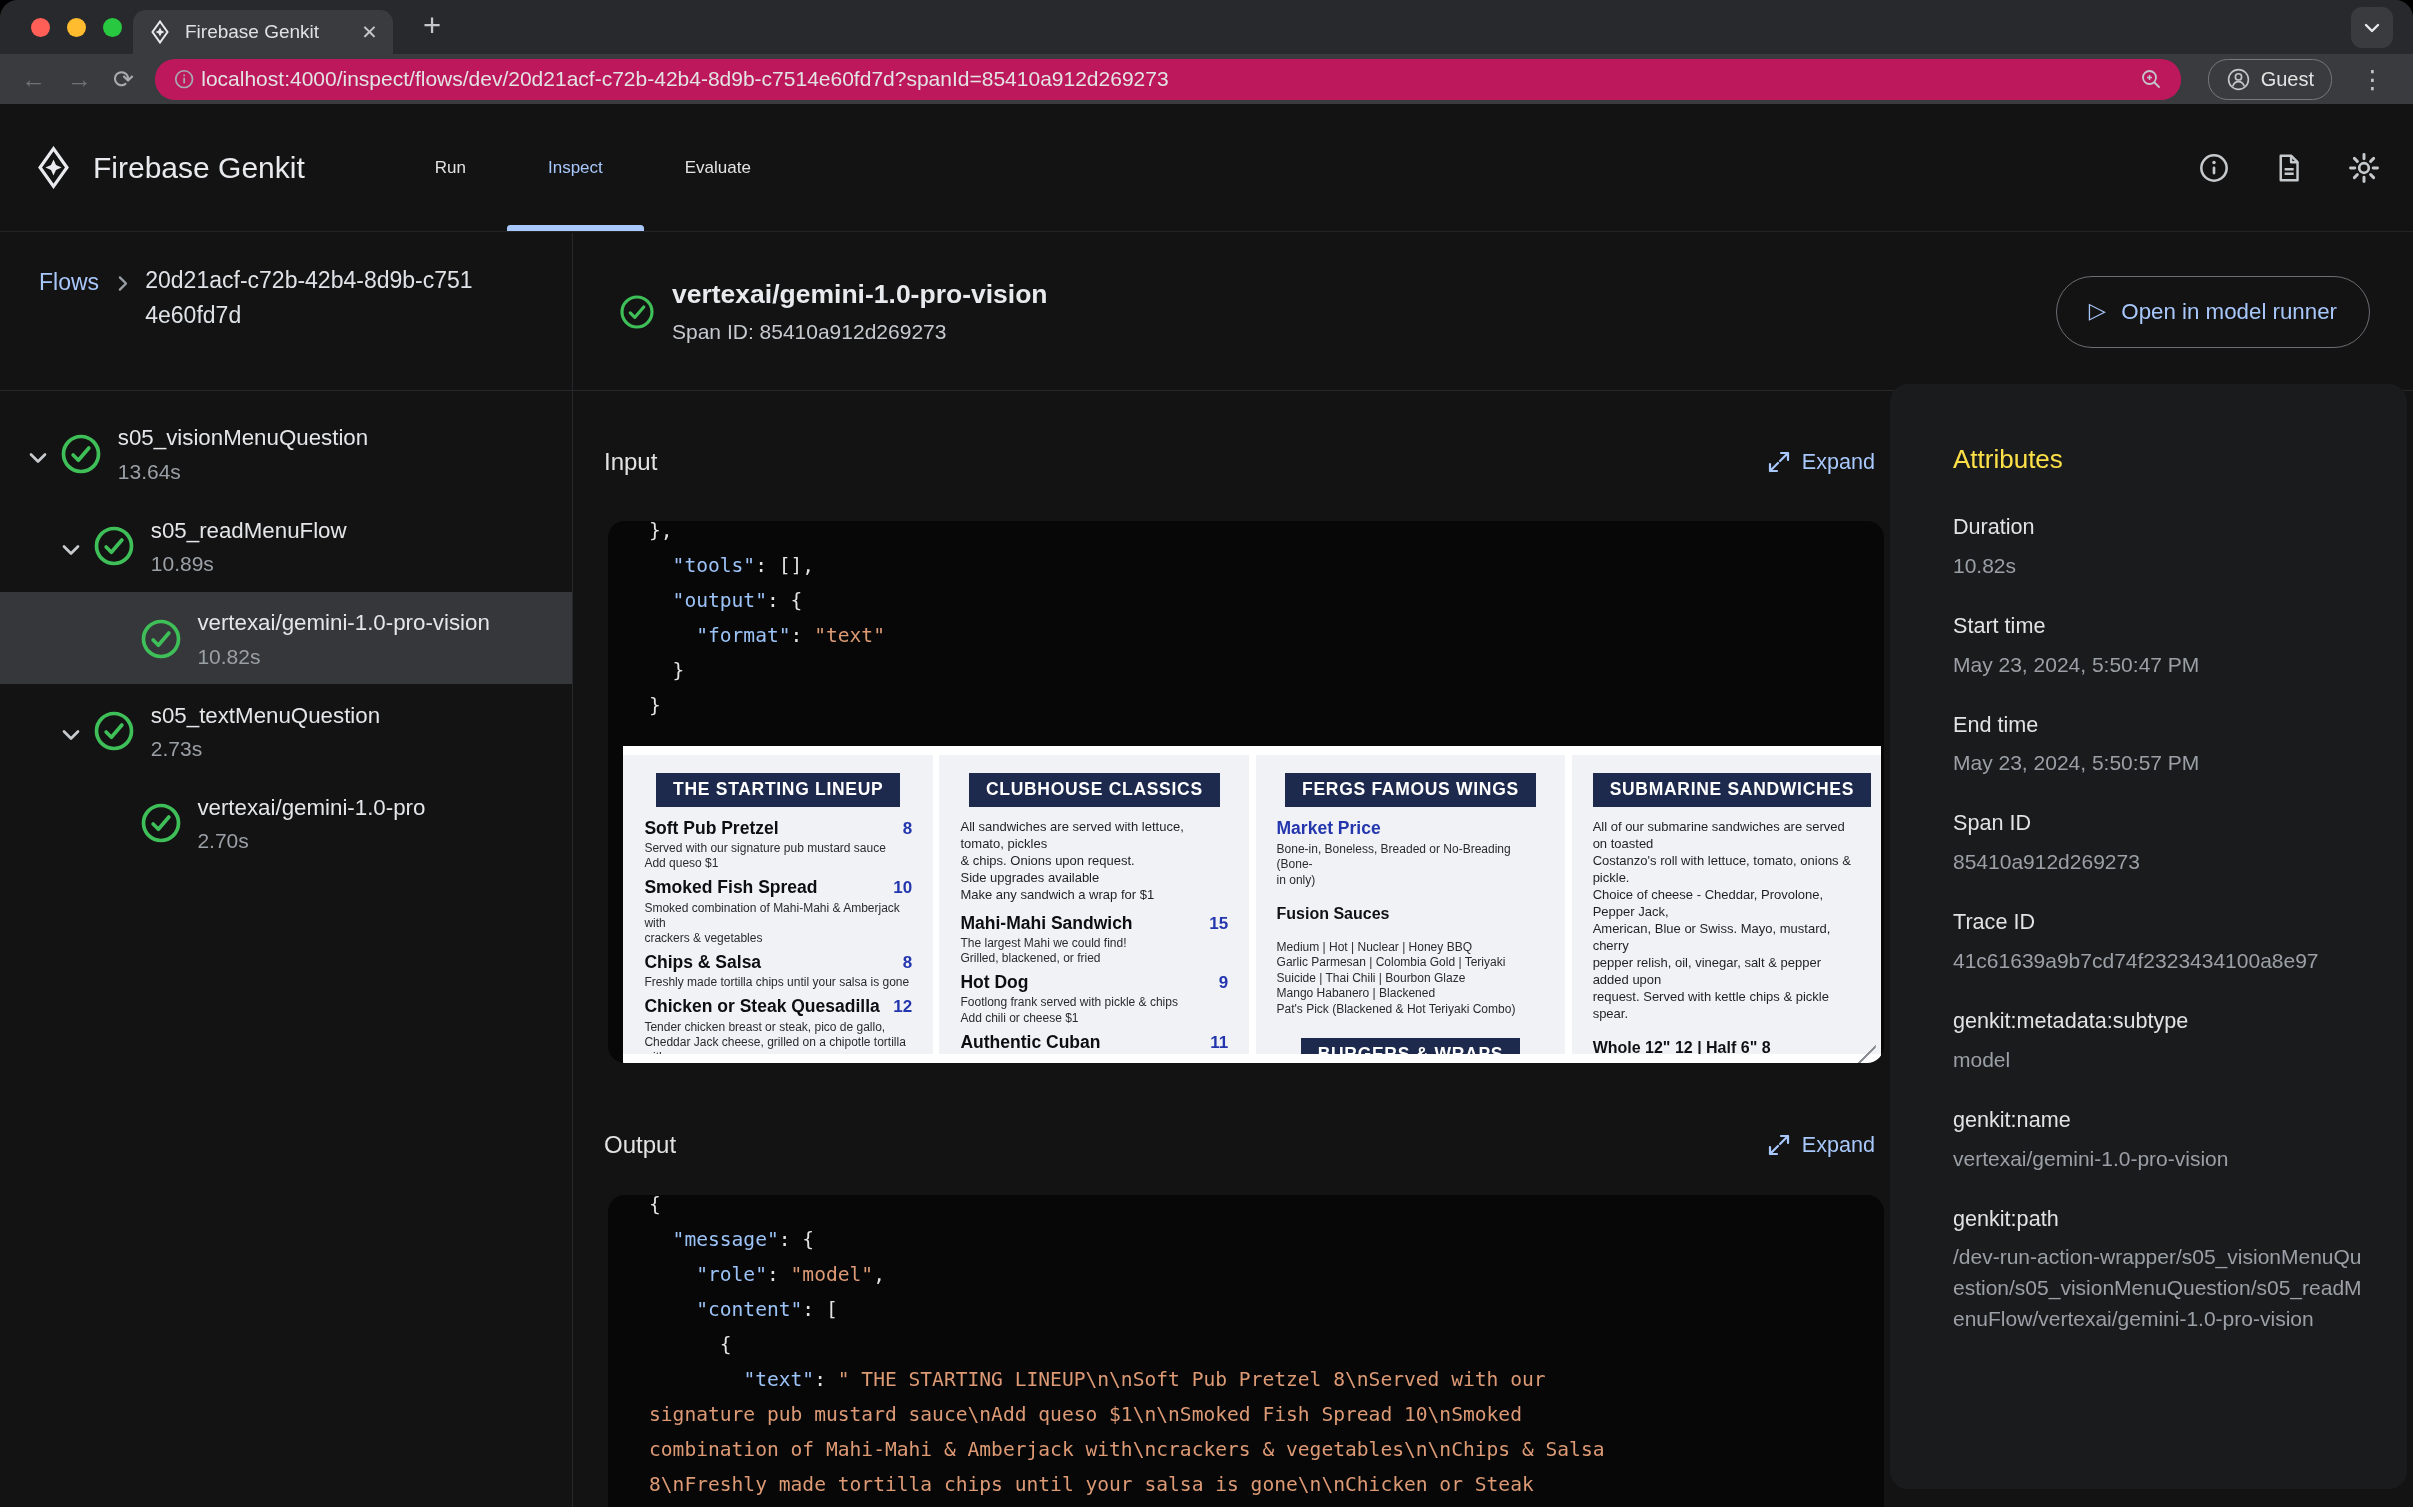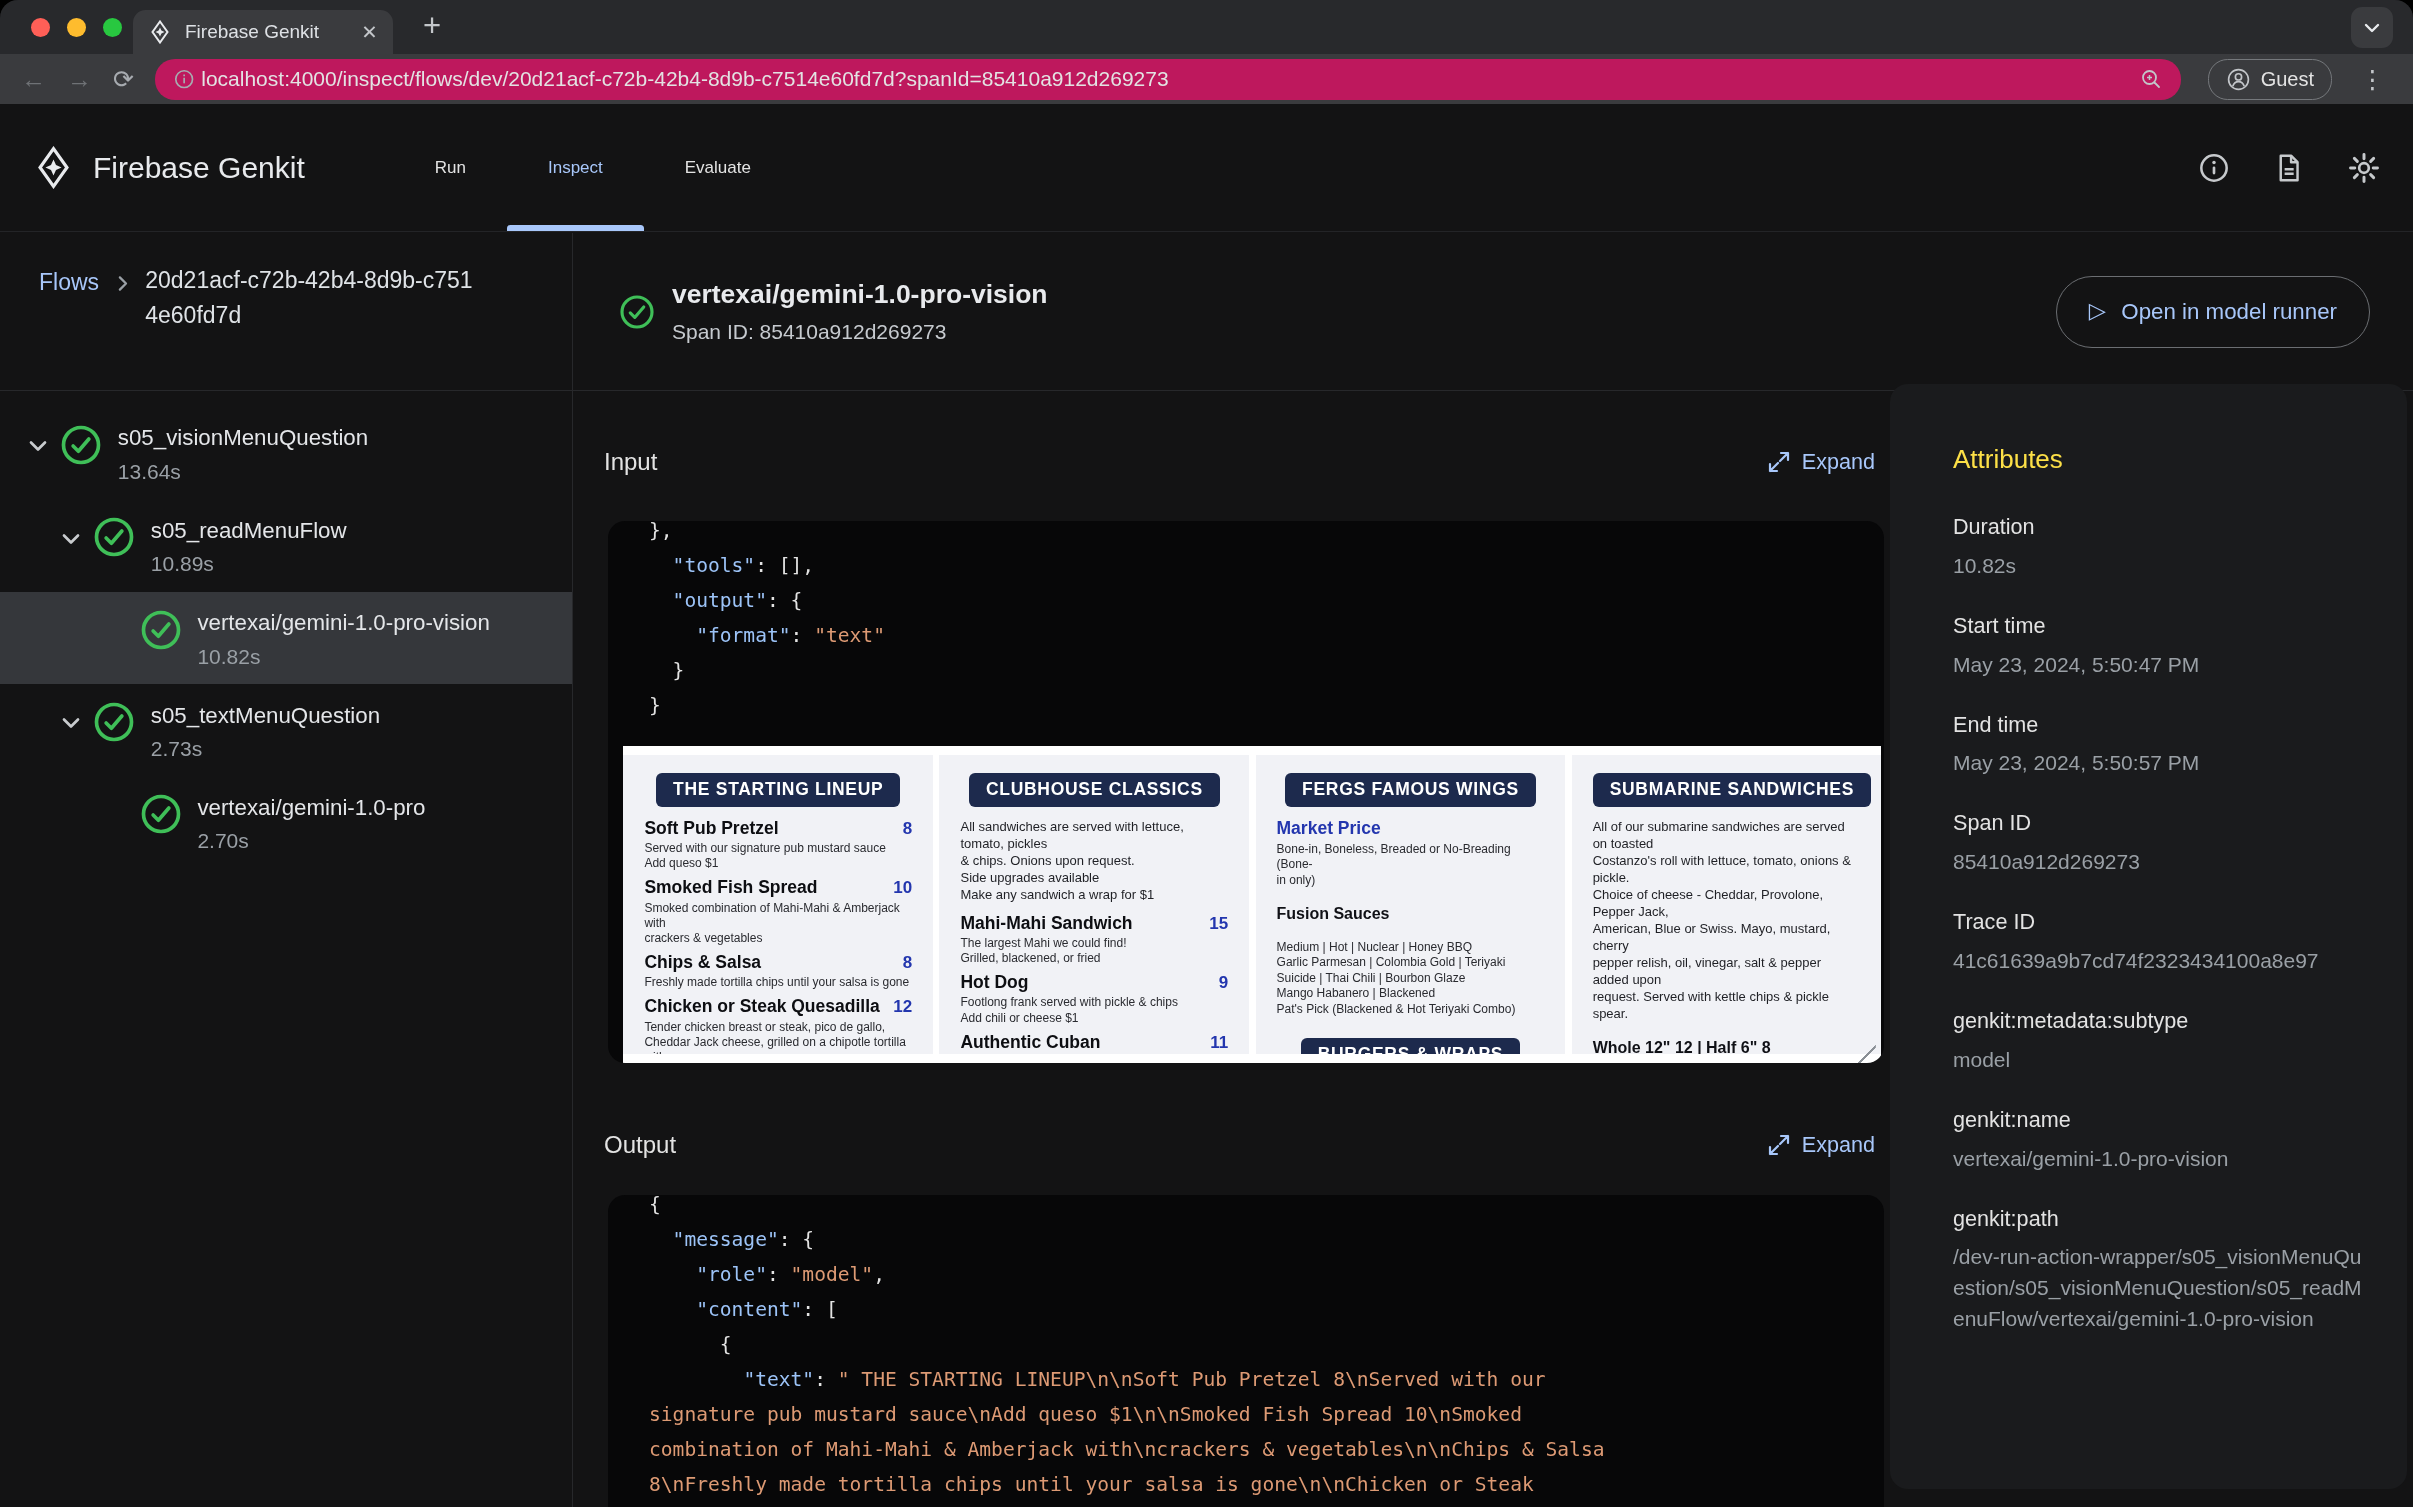--- a/index.html
+++ b/index.html
@@ -46,21 +46,21 @@
   .spanhead{flex:1;display:flex;align-items:center;padding-left:46px;}
   .title-col{margin-left:17px;}
   .span-title{font-size:26.5px;font-weight:700;color:#e8eaed;}
   .span-sub{font-size:21px;color:#c6cacf;margin-top:9.8px;}
   .runner-btn{margin-left:auto;margin-right:43px;height:70px;border:1.4px solid #6b6e72;border-radius:36px;
       display:flex;align-items:center;gap:15.4px;padding:0 32px;color:#a8c7fa;font-size:22.3px;cursor:pointer;}
   .play{font-size:22.3px;line-height:1;}
 
   
   #tree{position:absolute;top:371px;left:0;width:573px;bottom:0;border-right:1.4px solid #27282b;box-sizing:border-box;padding-top:36px;}
-  .trow{display:flex;align-items:flex-start;padding:15.4px 14px 15.4px 0;cursor:pointer;}
+  .trow{display:flex;align-items:center;padding:15.4px 14px 15.4px 0;cursor:pointer;}
   .trow.sel{background:#35373b;}
   .trow.l0{padding-left:24px;}
   .trow.l1{padding-left:57px;}
   .trow.l2{padding-left:140px;}
   .tchev{width:28px;margin:9.8px 8.4px 0 0;flex:none;}
   .tcheck{width:42px;margin:1.4px 15.4px 0 0;flex:none;}
   .tcol{min-width:0;}
   .lbl{font-size:22.3px;font-weight:500;color:#e4e6e9;line-height:32px;max-width:314px;}
   .dur{font-size:21px;color:#9aa0a6;margin-top:5.6px;}
 
@@ -75,21 +75,21 @@
       font-size:19.6px;line-height:35px;color:#e3e3e3;white-space:pre-wrap;word-break:break-word;}
   .tok-k{color:#9cc3f7;}
   .tok-s{color:#dd9a74;}
 
   
   .menu-img{margin-left:15.4px;width:1258px;height:317px;background:#ffffff;box-sizing:border-box;
       padding:9px 0;position:relative;}
   .menu-cols{display:flex;height:299px;gap:6.3px;}
   .mcol{flex:1;background:#f1f2f6;padding:15.4px 21px;box-sizing:border-box;overflow:hidden;}
   .m-pill{display:block;width:max-content;margin:2.8px auto 11.2px;background:#1d2a4d;color:#fff;
-      font-weight:800;font-size:17.5px;letter-spacing:0.7px;padding:6.3px 17px;border-radius:6px;white-space:nowrap;}
+      font-weight:800;font-size:17.5px;letter-spacing:0.7px;padding:6.3px 17px;border-radius:0;white-space:nowrap;}
   .m-pill.later{margin-top:21px;}
   .m-name-row{display:flex;justify-content:space-between;align-items:baseline;}
   .m-name{font-size:17.5px;font-weight:800;color:#0d0e12;white-space:nowrap;}
   .m-price{font-size:17px;font-weight:700;color:#2336ae;}
   .m-desc{font-size:12px;line-height:15.4px;color:#2a2b30;margin:2.1px 0 5.6px;}
   .m-intro{font-size:13px;line-height:17px;color:#1f2025;margin-bottom:9.8px;}
   .m-blue{font-size:17.5px;font-weight:800;color:#2336ae;margin-bottom:2.8px;}
   .m-bold{font-size:16px;font-weight:800;color:#101116;margin:17px 0;}
   .grip{position:absolute;right:5.6px;bottom:0px;width:24px;height:21px;
       background:repeating-linear-gradient(135deg,transparent 0 6.3px,#8b9096 6.3px 8.4px,transparent 8.4px 12.6px);

